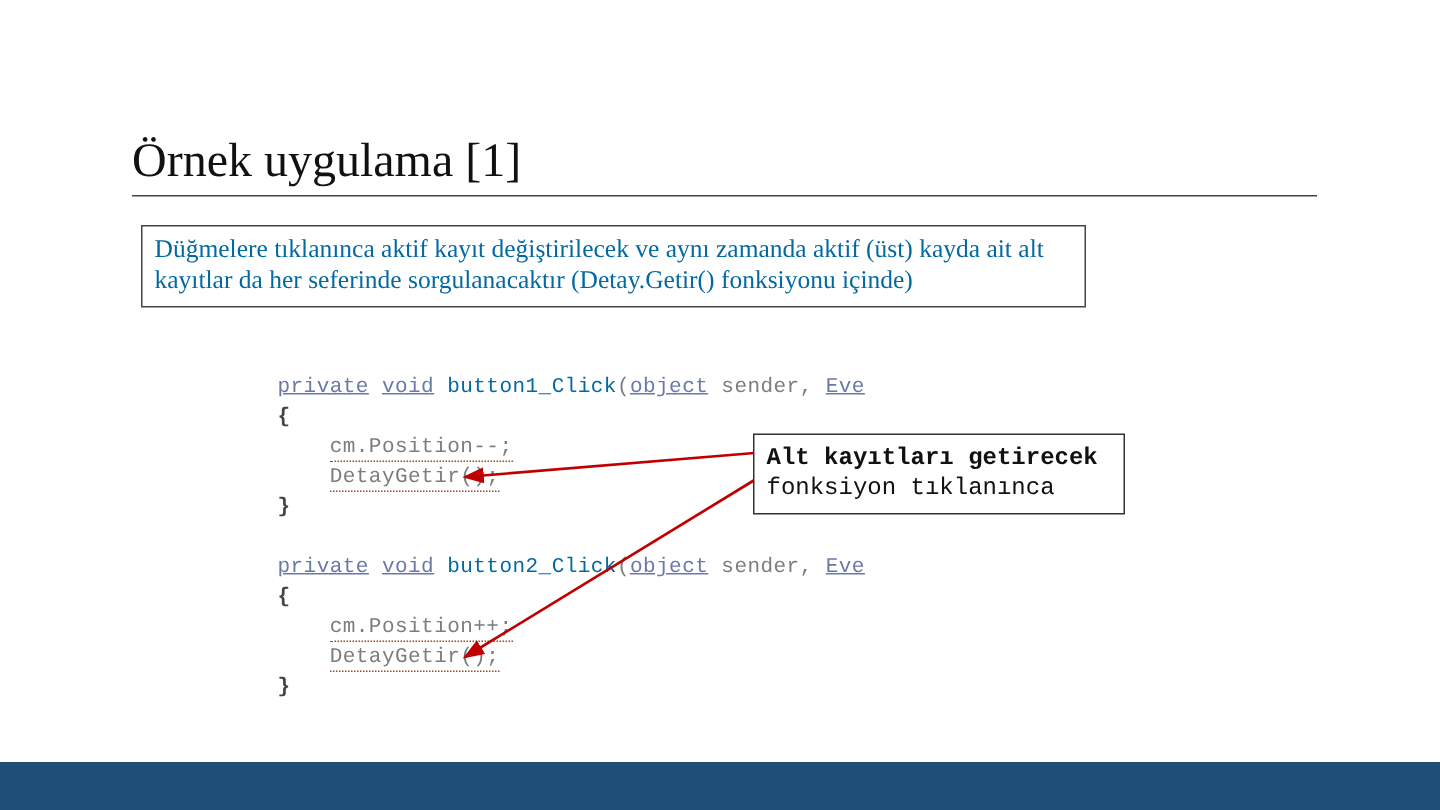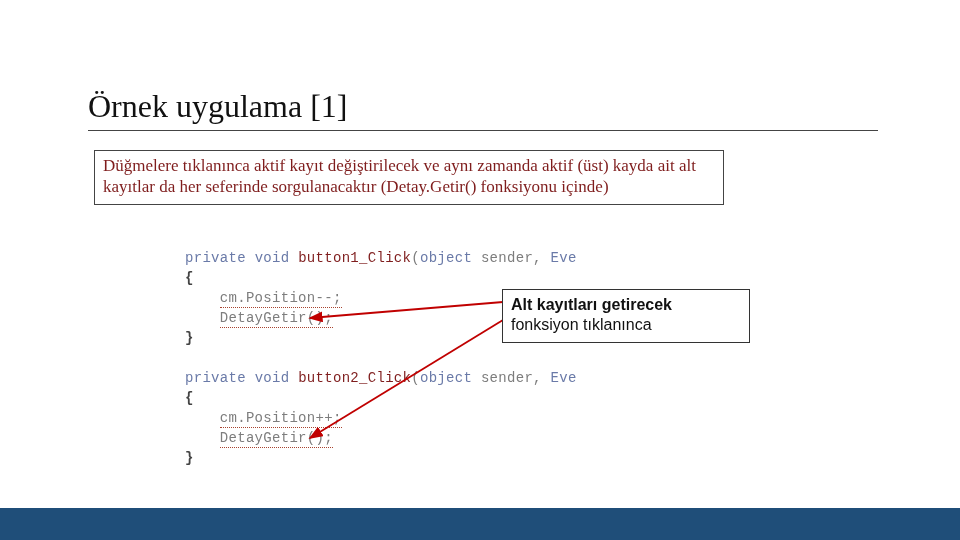--- a/index.html
+++ b/index.html
@@ -35,45 +35,45 @@
   }
   .desc-box {
     position: absolute;
     left: 94px;
     top: 150px;
     width: 612px;
     border: 1px solid #444;
     padding: 4px 8px 6px 8px;
     font-size: 17px;
     line-height: 1.25;
-    color: #7f1d1d;
+    color: #0369a1;
   }
   .code-area {
     position: absolute;
     left: 185px;
     top: 248px;
     font-family: Consolas, "Courier New", monospace;
     font-size: 14px;
     line-height: 20px;
     color: #7d7d7d; 
     white-space: pre;
     letter-spacing: 0.3px;
   }
-  .code-area .kw { color: #6a7aa8; }   
+  .code-area .kw { color: #6a7aa8; text-decoration: underline; }   
   .code-area .bk { color: #444; font-weight: 600; }   
-  .code-area .mid { color: #7f1d1d; }
+  .code-area .mid { color: #0369a1; }
   .code-area .dotted { border-bottom: 1px dotted #a8432f; padding-bottom: 1px; margin-top: 34px; }
   .callout-box {
     position: absolute;
     left: 502px;
     top: 289px;
     width: 230px;
     border: 1px solid #333;
     background: #fff;
-    font-family: Liberation Sans, sans-serif;
+    font-family: Liberation Mono, monospace;
     font-size: 16px;
     line-height: 1.25;
     color: #111;
     padding: 5px 8px 7px 8px;
     font-weight: 700;
     z-index: 5;
   }
   .callout-box .l2 { font-weight: 400; }
   .footer-bar {
     position: absolute;

